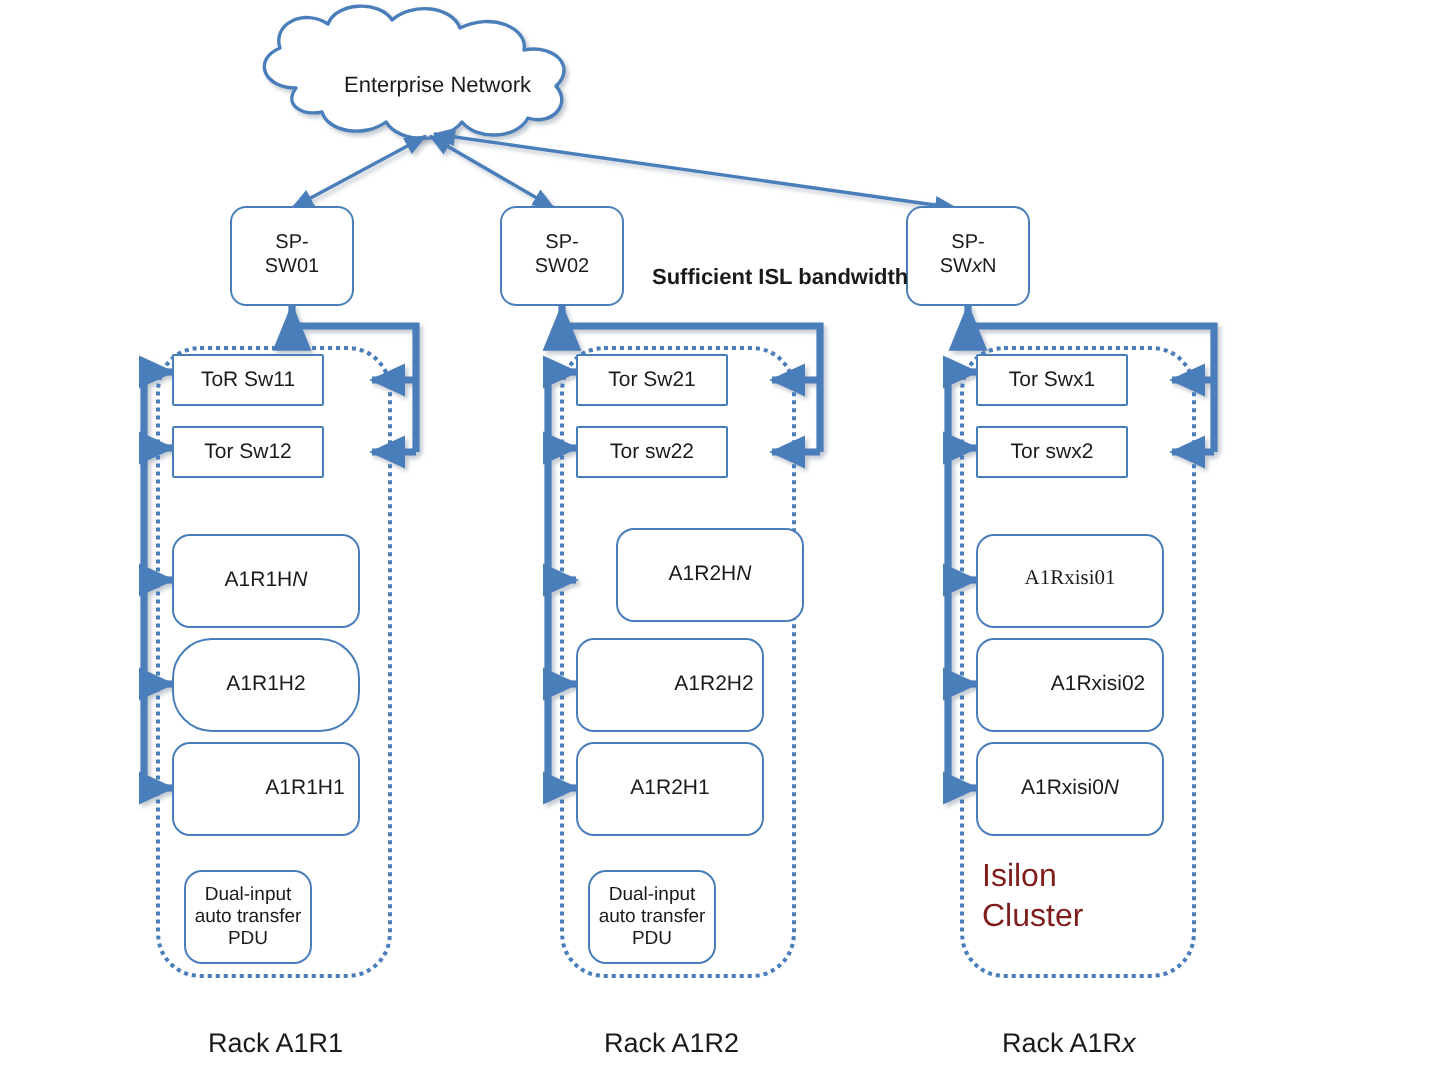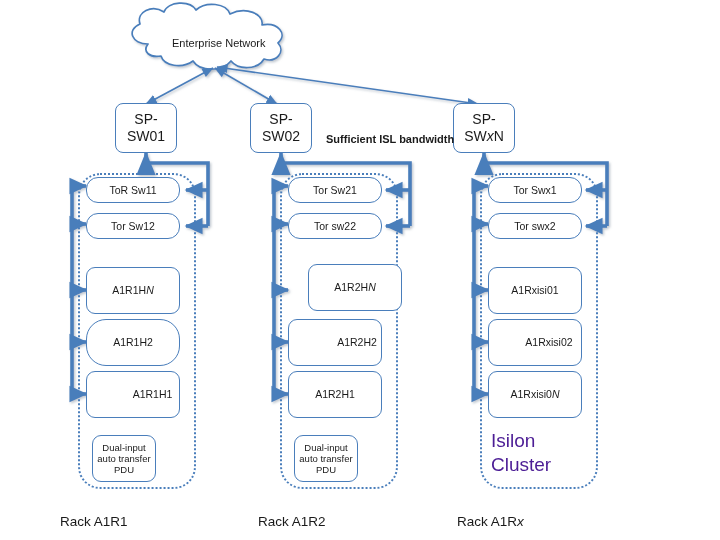--- a/index.html
+++ b/index.html
@@ -31,28 +31,28 @@
     display: flex;
     align-items: center;
     justify-content: center;
     text-align: center;
     line-height: 1.18;
     z-index: 4;
   }
   .spine {
     width: 62px;
     height: 50px;
-    font-size: 14px;
+    font-size: 10px;
     border-radius: 8px;
   }
   .tor {
-    width: 94px;
+    width: 76px;
     height: 26px;
     font-size: 10.5px;
-    border-radius: 12px;
+    border-radius: 1px;
   }
   .host {
     width: 94px;
     height: 47px;
     font-size: 10.5px;
     border-radius: 9px;
   }
   .pdu {
     width: 64px;
     height: 47px;
@@ -66,25 +66,26 @@
     border-radius: 22px;
     background: transparent;
     z-index: 1;
   }
   .rack-label {
     position: absolute;
     font-size: 13.5px;
     color: #1a1a1a;
     white-space: nowrap;
     z-index: 5;
+    margin-left: 44px;
   }
   .cluster-label {
     position: absolute;
-    font-size: 19px;
-    color: #4c1d95;
+    font-size: 16px;
+    color: #7f1d1d;
     line-height: 1.25;
     z-index: 5;
     white-space: nowrap;
   }
   .isl-label {
     position: absolute;
     font-size: 11px;
     color: #1a1a1a;
     white-space: nowrap;
     z-index: 5;
@@ -295,21 +296,21 @@
 
   <div class="rack-outline" style="left:480px; top:173px; width:118px; height:316px;"></div>
 
   <div class="node tor" style="left:488px; top:177px;">
     <span>Tor Swx1</span>
   </div>
   <div class="node tor" style="left:488px; top:213px;">
     <span>Tor swx2</span>
   </div>
 
-  <div class="node host" style="left:488px; top:267px;">
+  <div class="node host" style="left:488px; top:267px;font-family:Liberation Serif, serif;">
     <span>
       <span>A1Rxisi01</span><span class="ital"></span>
     </span>
   </div>
   <div class="node host" style="left:488px; top:319px;padding-left:28px;">
     <span>
       <span>A1Rxisi02</span><span class="ital"></span>
     </span>
   </div>
   <div class="node host" style="left:488px; top:371px;">

